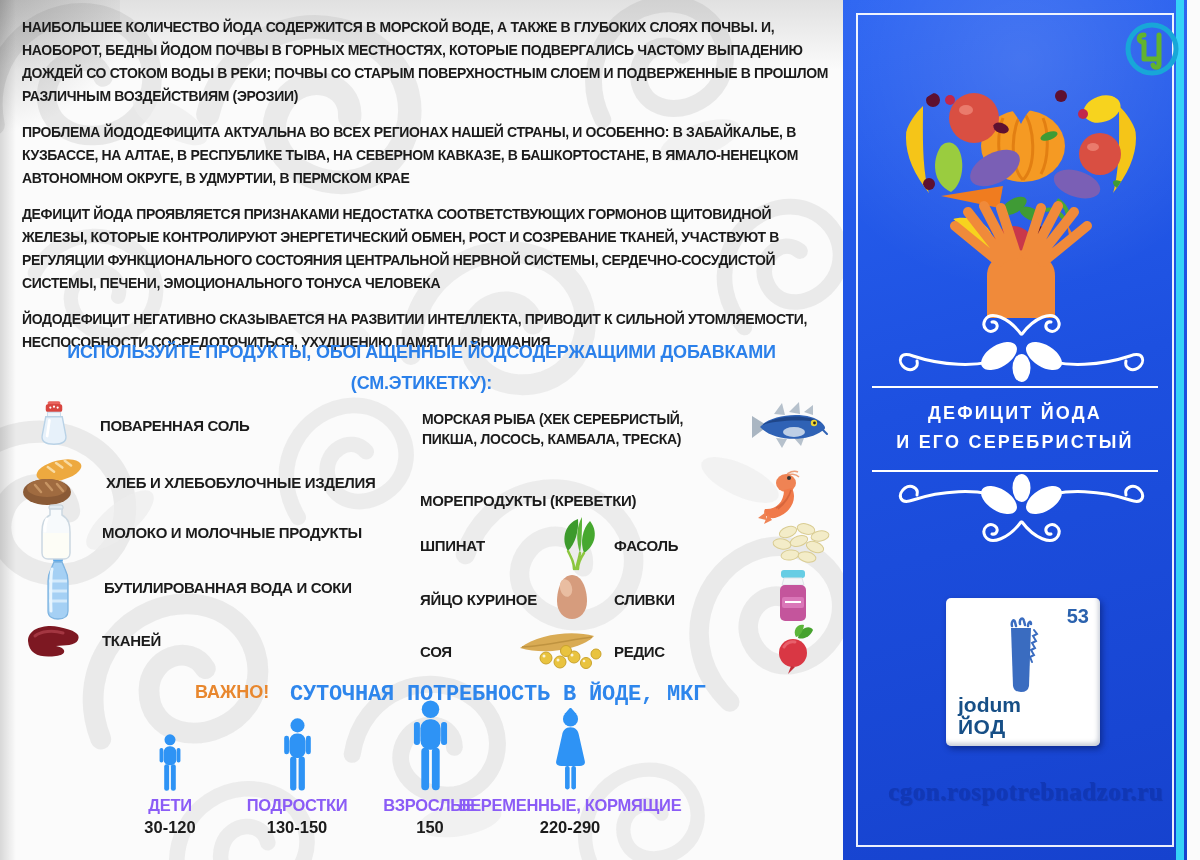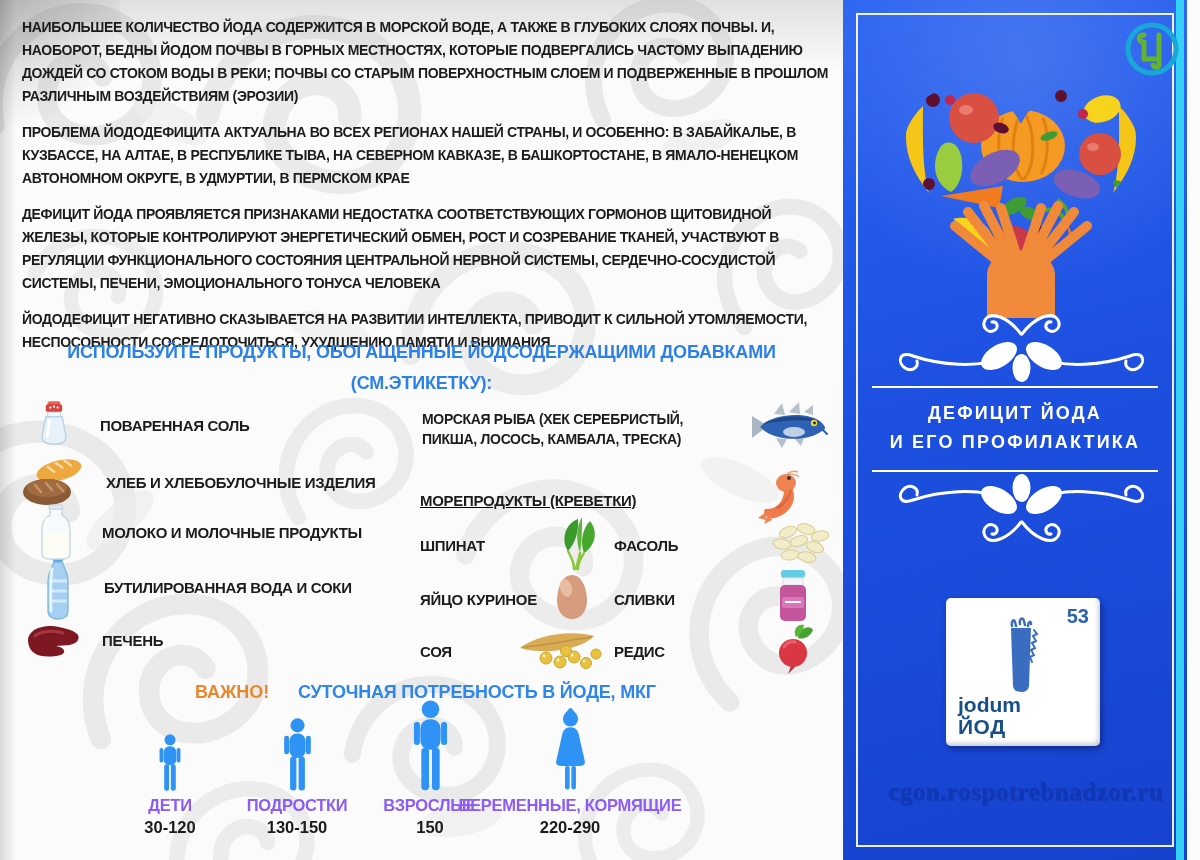--- a/index.html
+++ b/index.html
@@ -19,21 +19,21 @@
     line-height:23px;color:#1b1b1b;}
   .prod-head{position:absolute;left:0;top:337px;width:843px;text-align:center;
     color:#2b80ea;font-size:18px;font-weight:bold;line-height:31px;letter-spacing:-0.2px;}
   .frow{position:absolute;display:flex;align-items:center;gap:16px;}
   .ficon{width:60px;display:flex;justify-content:center;align-items:center;}
   .flabel{font-size:15px;font-weight:bold;color:#1b1b1b;letter-spacing:-0.3px;}
   .flabel.sm{font-size:14px;line-height:20px;}
   .rgrid{position:absolute;display:grid;grid-template-columns:132px 62px 112px 1fr;align-items:center;}
   .rgrid .endicon{justify-self:end;}
   .imp-label{position:absolute;left:195px;top:682px;color:#e8872e;font-size:18px;font-weight:bold;}
-  .imp-head{position:absolute;left:298px;top:682px;color:#2e86ec;font-size:18px;font-weight:bold;letter-spacing:-0.2px;}
+  .imp-head{position:absolute;left:290px;top:682px;color:#2e86ec;font-size:22px;font-weight:bold;letter-spacing:-0.2px;font-family:Liberation Mono, monospace;}
   .figures{position:absolute;left:100px;top:698px;width:640px;height:145px;}
   .fig-col{position:absolute;text-align:center;}
   .figwrap{height:94px;display:flex;align-items:flex-end;justify-content:center;}
   .fig-name{font-size:16.5px;font-weight:bold;color:#8b5cf6;margin-top:4px;letter-spacing:-0.3px;}
   .fig-val{font-size:16.5px;font-weight:bold;color:#1b1b1b;margin-top:3px;}
   
   .right-panel{position:absolute;left:843px;top:0;width:344px;height:860px;
     background:linear-gradient(165deg,#2a63f2 0%,#1d50e0 45%,#1642ce 100%);overflow:hidden;}
   .panel-glow{position:absolute;left:0;top:0;width:357px;height:400px;
     background:radial-gradient(circle at 50% 15%,rgba(255,255,255,.14),rgba(255,255,255,0) 60%);}
@@ -165,21 +165,21 @@
       <span class="flabel">МОЛОКО И МОЛОЧНЫЕ ПРОДУКТЫ</span>
     </div>
 
     <div class="frow" style="left:20px;top:618px;">
       <span class="ficon" style="width:66px;">
         <svg width="60" height="44" viewBox="0 0 60 44">
           <path d="M5,23 C5,10 23,6 36,9 C51,12 58,16 55,22 C52,28 42,27 33,28 C44,30 44,37 33,38 C18,40 6,37 5,23 Z" fill="#7d1822"></path>
           <path d="M12,18 C18,13 30,12 40,15" stroke="#a33641" stroke-width="3" stroke-linecap="round" fill="none"></path>
         </svg>
       </span>
-      <span class="flabel">ПЕЧЕНЬ</span>
+      <span class="flabel">ТКАНЕЙ</span>
     </div>
 
     <div class="frow" style="left:420px;top:400px;width:412px;justify-content:flex-end;">
       <span class="flabel sm" style="width:300px;">
         <span>МОРСКАЯ РЫБА (ХЕК СЕРЕБРИСТЫЙ,</span><br>
         <span>ПИКША, ЛОСОСЬ, КАМБАЛА, ТРЕСКА)</span>
       </span>
       <span style="margin-left:8px;">
         <svg width="86" height="54" viewBox="0 0 86 54">
           <path d="M6,16 L22,26 L6,38 Z" fill="#aab6c2"></path>
@@ -188,21 +188,21 @@
           <path d="M14,27 C26,13 64,11 76,23 C80,27 80,29 76,31 C62,42 28,42 14,27 Z" fill="#2f62b5"></path>
           <path d="M16,25 C30,15 62,13 75,23 C60,19 30,20 16,25 Z" fill="#1f4689"></path>
           <ellipse cx="48" cy="32" rx="11" ry="5" fill="#d7e3ee" opacity=".85"></ellipse>
           <circle cx="68" cy="23" r="3.2" fill="#f0d832"></circle>
             <circle cx="68.5" cy="23" r="1.4" fill="#222"></circle>
           <path d="M77,30 l4,4" stroke="#2f62b5" stroke-width="2" stroke-linecap="round"></path>
         </svg>
       </span>
     </div>
 
-    <div class="frow" style="left:420px;top:468px;width:412px;text-decoration:underline;">
+    <div class="frow" style="left:420px;top:468px;width:412px;">
       <span class="flabel" style="width:300px;">МОРЕПРОДУКТЫ (КРЕВЕТКИ)</span>
       <span style="margin-left:20px;">
         <svg width="48" height="60" viewBox="0 0 48 60">
           <path d="M30,8 C32,4 38,2 42,4 M30,8 C34,5 40,6 43,9" stroke="#eda07c" stroke-width="1.6" fill="none"></path>
           <ellipse cx="30" cy="15" rx="10" ry="9" fill="#ef8354"></ellipse>
           <circle cx="33" cy="10" r="2" fill="#333"></circle>
           <path d="M36,20 C42,32 34,46 19,50 C11,51 6,46 9,41 C19,42 28,35 28,22 Z" fill="#f07a4a"></path>
           <path d="M33,27 C30,33 26,37 20,40 M35,22 C33,30 28,36 22,41" stroke="#d8663c" stroke-width="1.6" fill="none"></path>
           <path d="M10,44 L2,50 L10,52 Z M12,46 L8,56 L16,52 Z" fill="#ef8354"></path>
         </svg>
@@ -441,21 +441,21 @@
         <g fill="#fff">
           <ellipse cx="110" cy="56" rx="20" ry="11" transform="rotate(-32 110 56)"></ellipse>
           <ellipse cx="155" cy="56" rx="20" ry="11" transform="rotate(32 155 56)"></ellipse>
           <ellipse cx="132.5" cy="68" rx="9" ry="14"></ellipse>
         </g>
       </svg>
     </span>
 
     <div class="title-wrap">
       <span>ДЕФИЦИТ ЙОДА</span><br>
-      <span>И ЕГО ПРОФИЛАКТИКА</span>
+      <span>И ЕГО СЕРЕБРИСТЫЙ</span>
     </div>
 
     <span class="flourish bottom">
       <svg width="265" height="84" viewBox="0 0 265 84">
         <g stroke="#fff" stroke-width="3" fill="none" stroke-linecap="round">
           <path d="M132,34 C120,18 102,10 96,20 C92,28 100,34 106,30 C110,27 108,21 103,22"></path>
           <path d="M133,34 C145,18 163,10 169,20 C173,28 165,34 159,30 C155,27 157,21 162,22"></path>
           <path d="M118,56 C90,70 48,64 24,56 C10,51 8,62 16,68 C22,72 30,68 28,61"></path>
           <path d="M147,56 C175,70 217,64 241,56 C255,51 257,62 249,68 C243,72 235,68 237,61"></path>
         </g>

